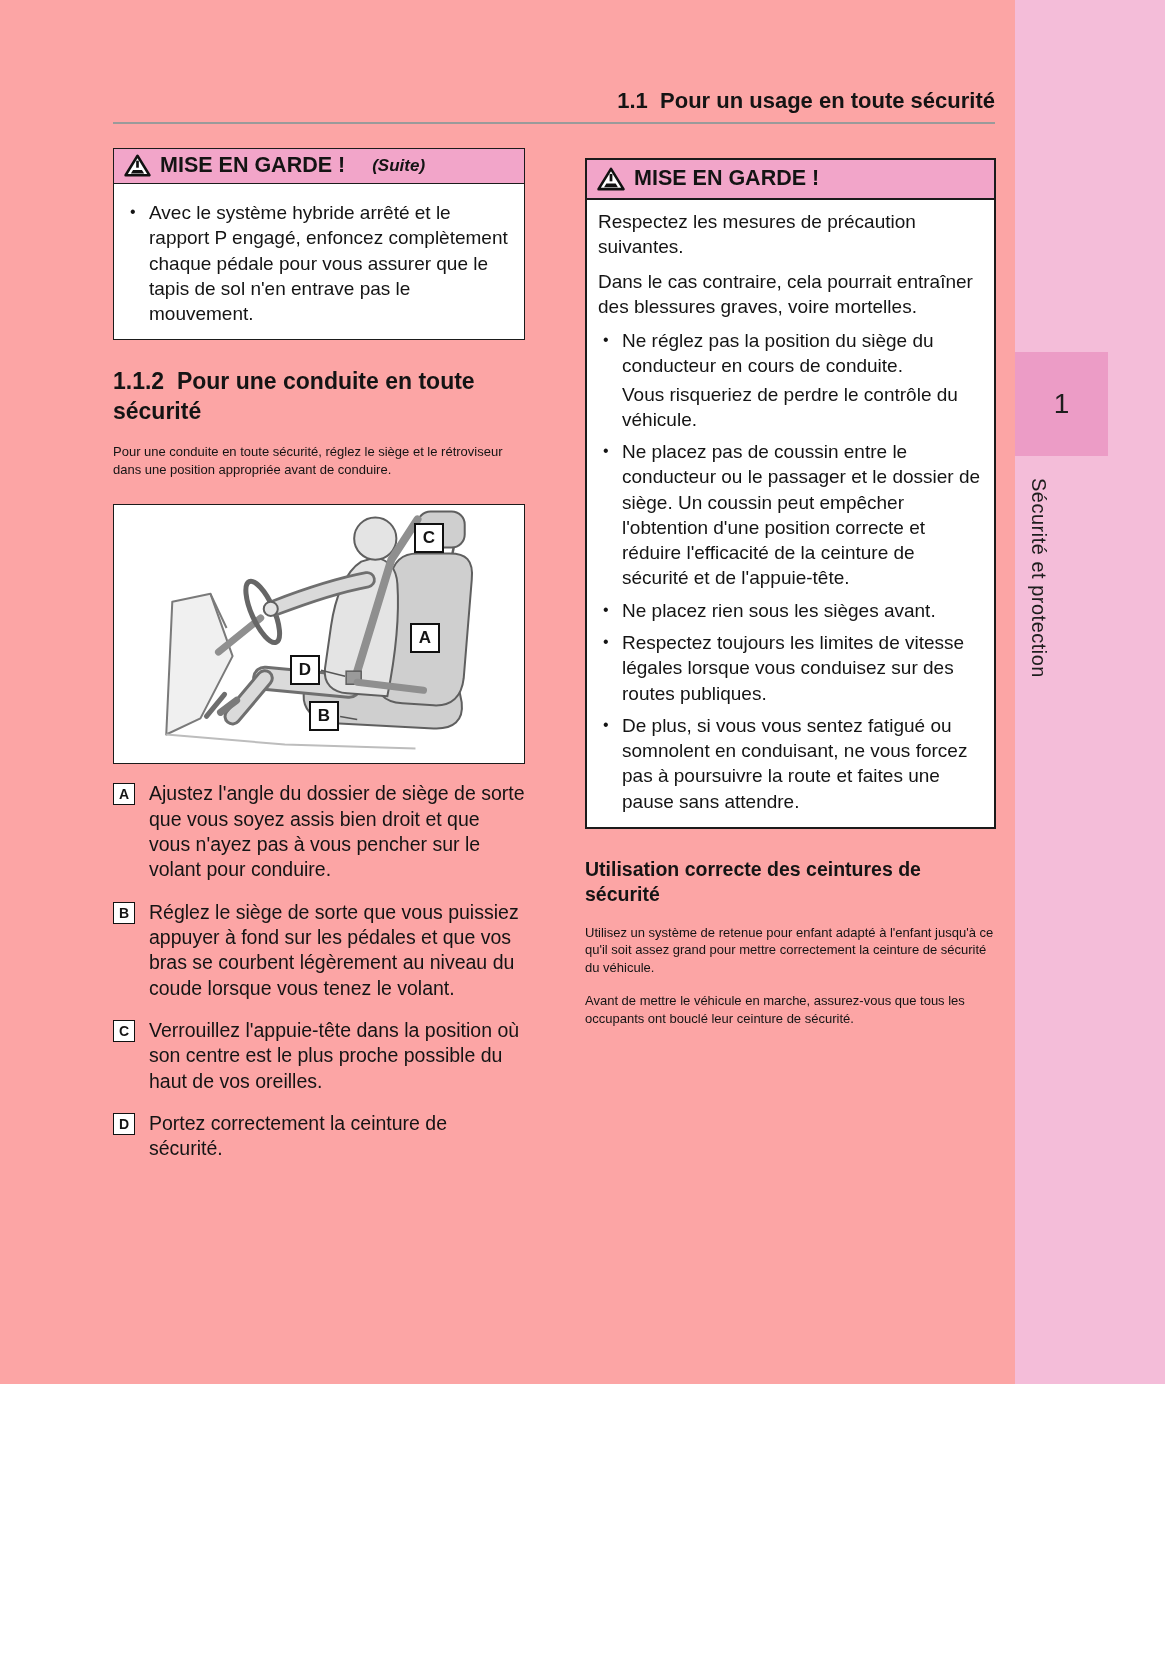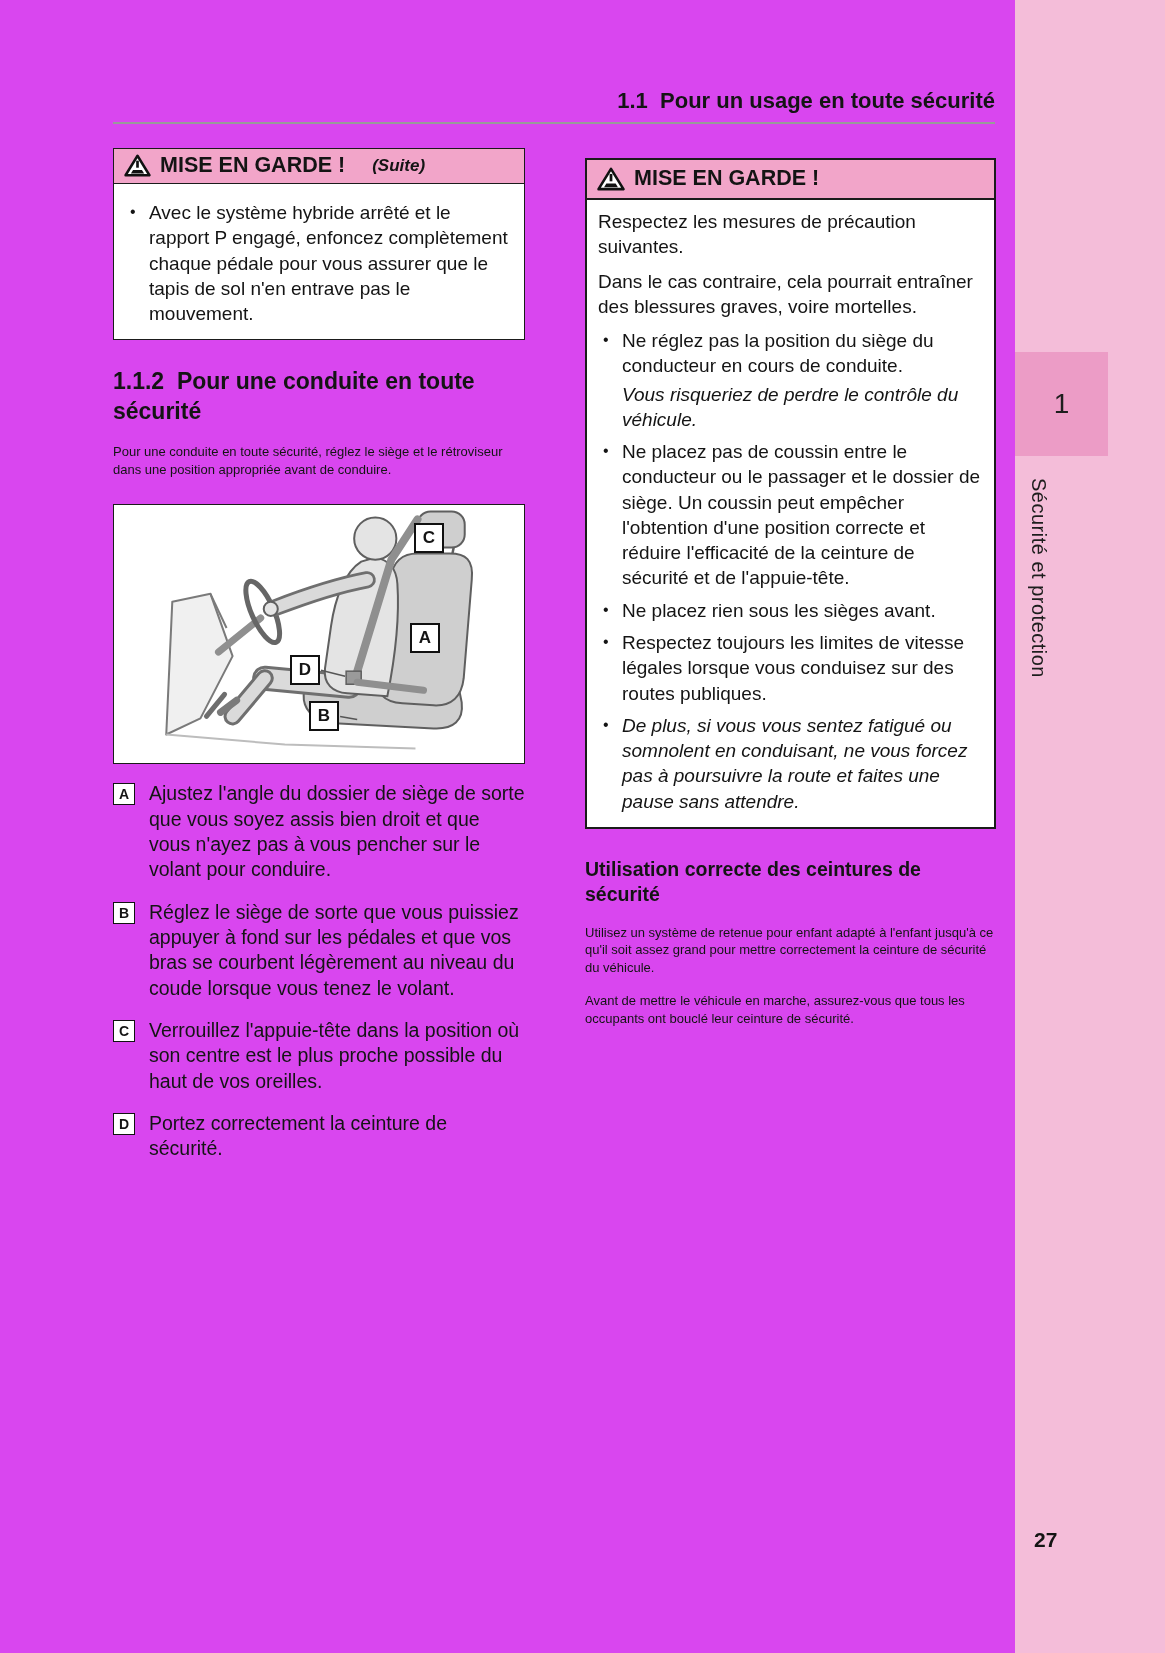--- a/index.html
+++ b/index.html
@@ -1,19 +1,19 @@
 <!DOCTYPE html>
 <html><head>
 <meta charset="utf-8">
 <style>
   * { margin:0; padding:0; box-sizing:border-box; }
   html, body { background:#ffffff; }
   body { font-family:"Liberation Sans", sans-serif; color:#141414; }
 
-  .page { position:relative; width:1165px; height:1653px; background:#d946ef; overflow:hidden; }
+  .page { position:relative; width:1165px; height:1384px; background:#fca5a5; overflow:hidden; }
 
   
   .sidebar { position:absolute; right:0; top:0; width:150px; height:100%; background:#f4bdd9; }
   .chapter-tab { position:absolute; left:0; top:352px; width:93px; height:104px; background:#ec9cc6;
                  display:flex; align-items:center; justify-content:center; font-size:28px; color:#1d1d1d; }
   .side-title { position:absolute; left:12px; top:478px; writing-mode:vertical-rl; font-size:20px; letter-spacing:0.5px; color:#1d1d1d; }
   .page-num { position:absolute; left:1034px; top:1528px; font-weight:bold; font-size:21px; z-index:5; }
 
   
   .page-header { position:absolute; top:88px; left:113px; width:882px; text-align:right;
@@ -30,21 +30,21 @@
   .col.right .warnbox { border-width:2px; }
   .warnhead { background:#f2a5c9; border-bottom:1.8px solid #1b1b1b; padding:4px 10px 5px;
               display:flex; align-items:center; gap:9px; font-weight:bold; font-size:21.5px; }
   .col.right .warnhead { border-bottom-width:2.2px; padding:6px 10px 7px; }
   .warn-suffix { font-style:italic; font-size:17px; font-weight:bold; margin-left:18px; }
   .warn-icon svg { display:block; }
   .warnbody { padding:9px 11px 13px; font-size:19px; line-height:1.33; }
   .wb-par { margin-bottom:9px; }
   .wbullet { position:relative; padding-left:24px; margin-top:7px; }
   .wbullet .dot { position:absolute; left:5px; top:1px; font-size:16px; }
-  .wsub { padding-left:24px; margin-top:3px;font-style:italic; }
+  .wsub { padding-left:24px; margin-top:3px; }
 
   
   .section-heading { font-size:23px; font-weight:bold; line-height:1.28; margin:27px 0 17px; white-space:pre-wrap; }
   .body-par { font-size:13px; line-height:1.35; margin-bottom:16px; }
   .subhead { font-size:19.5px; font-weight:bold; margin-top:22px; line-height:1.3; }
 
   
   .figure { position:relative; margin-top:26px; width:412px; height:260px; border:1.6px solid #1b1b1b; background:#fff; }
   .figure svg { display:block; width:100%; height:100%; }
   .fig-label { position:absolute; width:30px; height:30px; background:#fff; border:2px solid #111;

